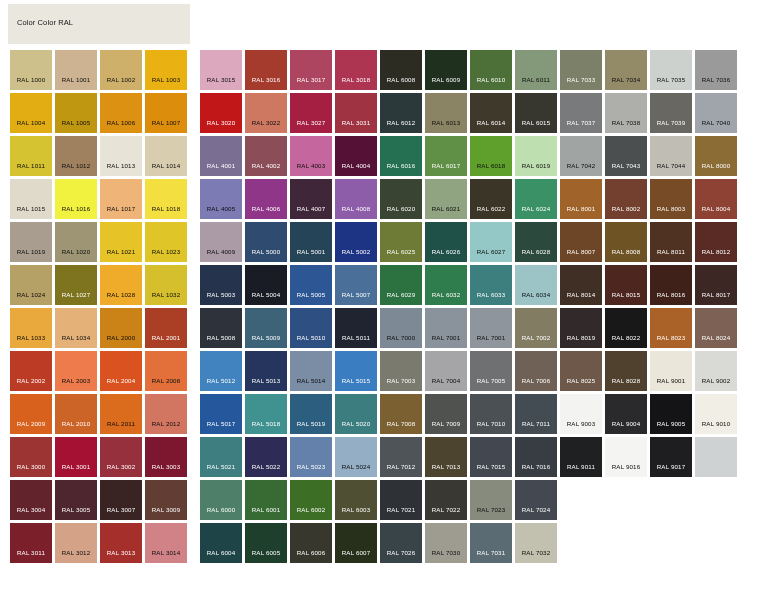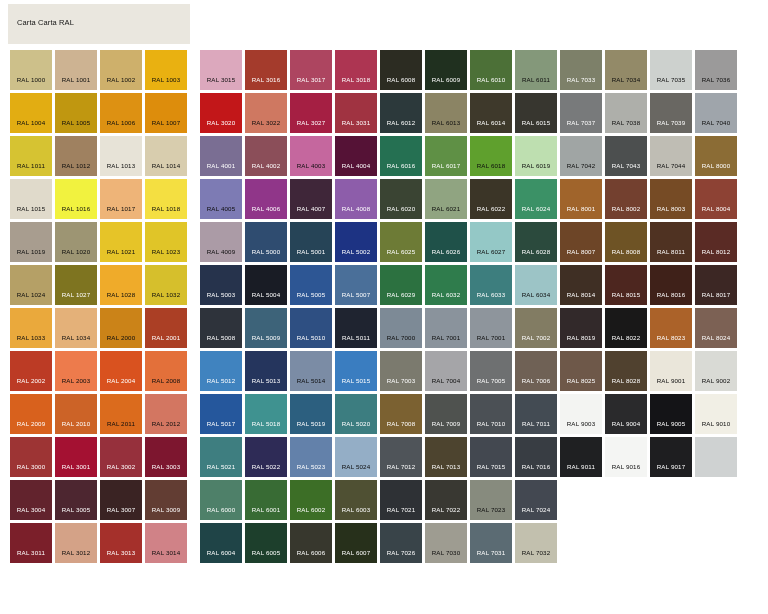--- a/index.html
+++ b/index.html
@@ -79,21 +79,21 @@
   }
   .swatch.dark .code { color: #ffffff; }
   .swatch.light .code { color: #0d0d0d; }
 </style>
 </head>
 <body>
 
 <div id="sheet">
 
   <div id="title-box">
-    <div id="title-text">Carta Carta RAL</div>
+    <div id="title-text">Color Color RAL</div>
   </div>
 
   <div id="grid">
       <div class="group g0">
         <div class="swatch light" style="left: 0px; top: 0px; background: rgb(205, 192, 138);">
           <span class="code">RAL 1000</span>
         </div>
         <div class="swatch light" style="left: 45px; top: 0px; background: rgb(205, 179, 146);">
           <span class="code">RAL 1001</span>
         </div>

